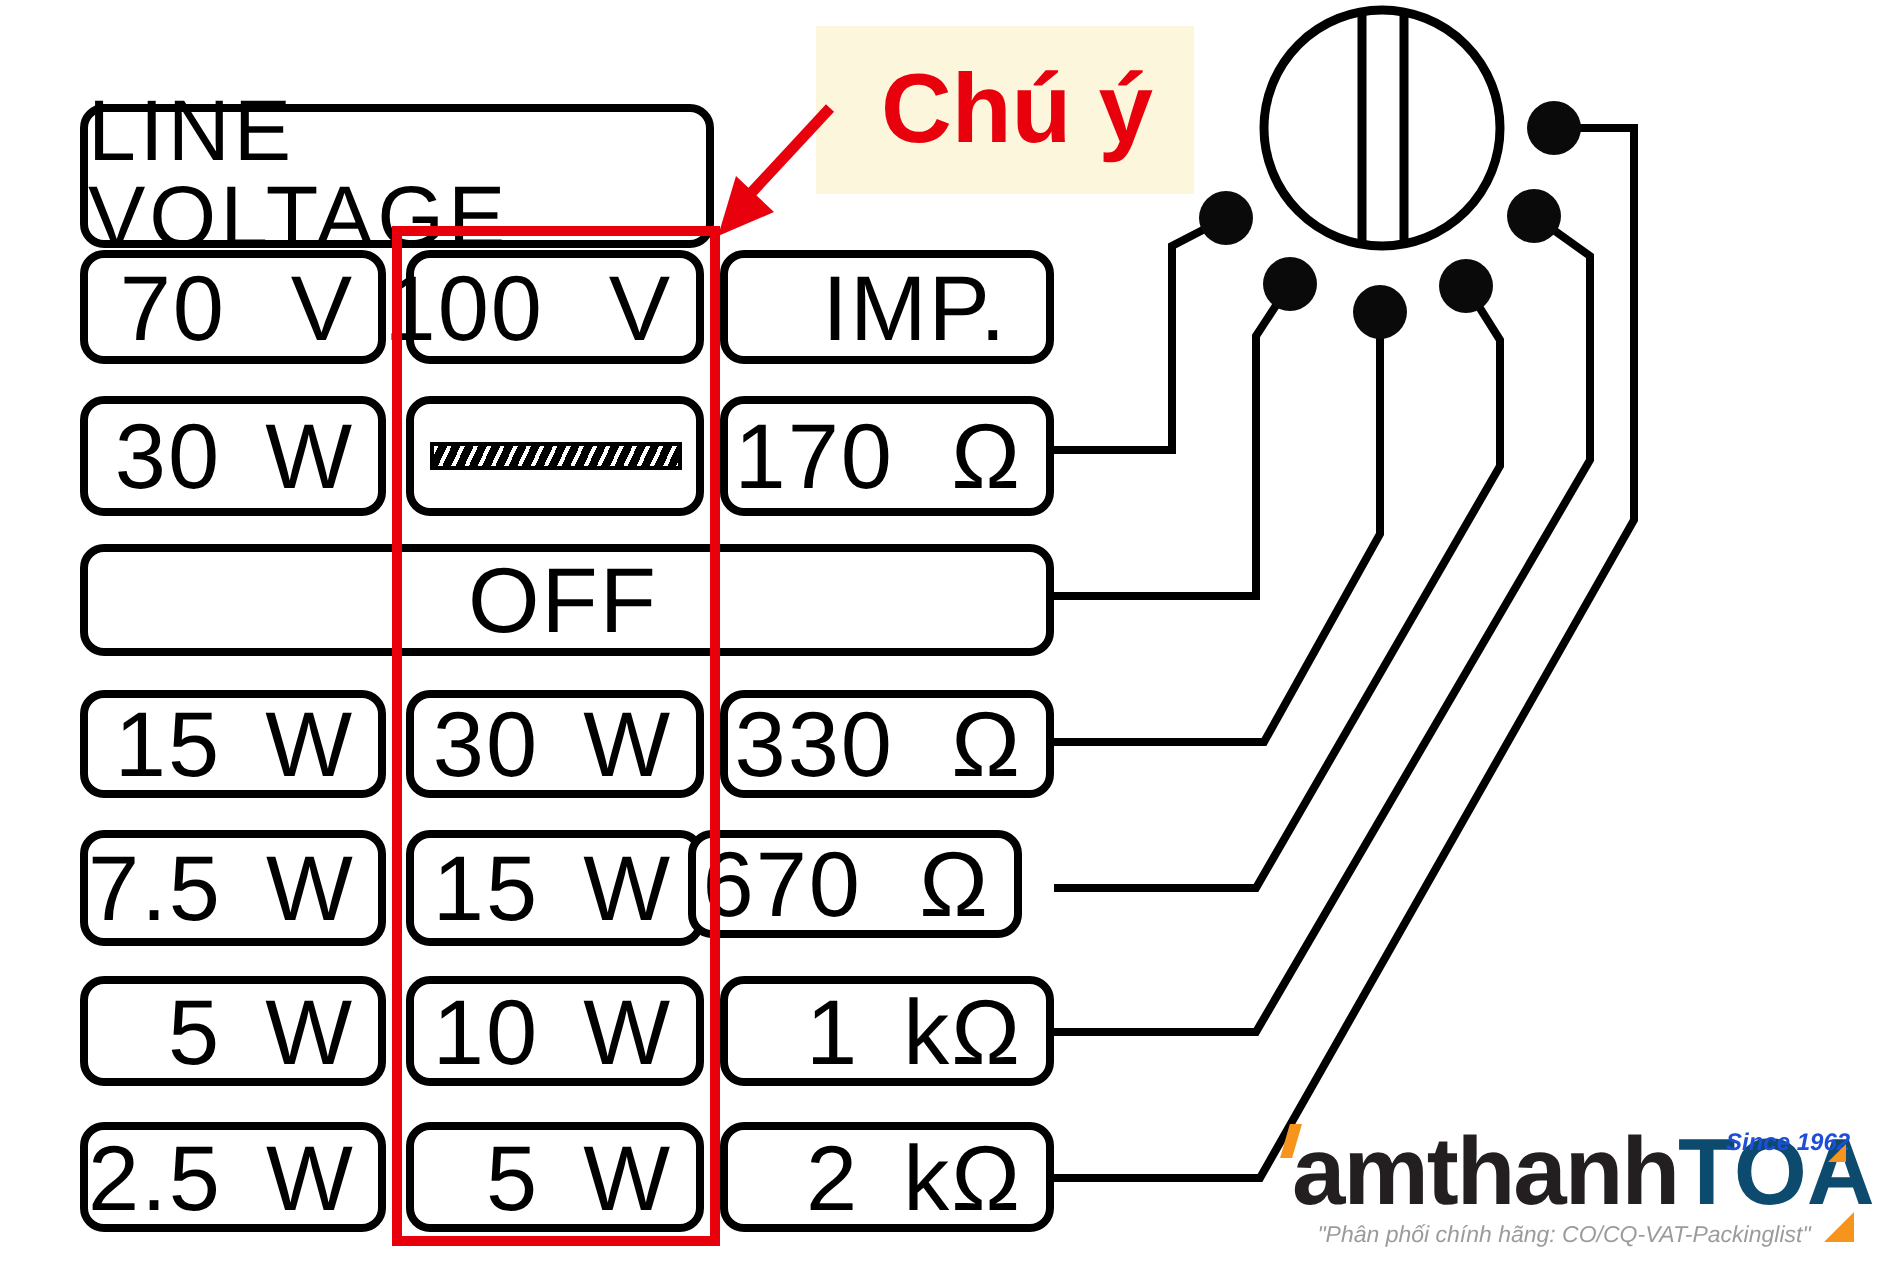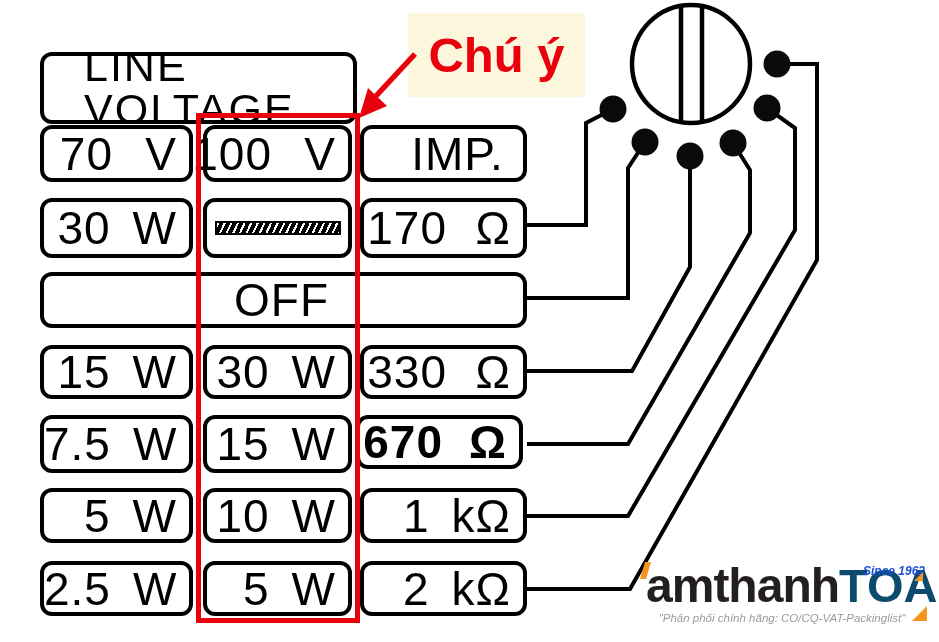--- a/index.html
+++ b/index.html
@@ -28,21 +28,21 @@
     background:repeating-linear-gradient(115deg,#fff 0 2px,#000 2px 6px);
   }
   
   .red-rect{
     position:absolute;left:196px;top:113px;width:164px;height:510px;
     box-sizing:border-box;border:5px solid #e8000d;z-index:6;pointer-events:none;
   }
   .note{
     position:absolute;left:408px;top:13px;width:177px;height:84px;
     background:#fbf6dc;color:#e8000d;font-weight:bold;font-size:49px;
-    display:flex;align-items:center;justify-content:center;z-index:5;
+    display:flex;align-items:center;justify-content:center;z-index:5;padding-left:12px;
   }
   
   .logo{position:absolute;left:630px;top:556px;width:306px;height:86px;z-index:4;}
   .brandline{position:absolute;left:16px;top:2px;display:flex;align-items:baseline;white-space:nowrap;}
   .brand-black{font-size:48px;font-weight:bold;letter-spacing:-1px;color:#231f20;}
   .brand-orange{font-size:47px;font-weight:bold;letter-spacing:0px;color:#0c4a6e;}
   .brand-tld{font-size:38px;font-weight:bold;letter-spacing:-1px;color:#231f20;}
   .since{position:absolute;left:233px;top:8px;font-size:12px;font-weight:bold;font-style:italic;color:#1d4ed8;white-space:nowrap;}
   .tagline{position:absolute;left:14px;top:56px;width:276px;text-align:center;
     font-size:11.5px;font-style:italic;color:#9b9b9b;white-space:nowrap;}
@@ -73,21 +73,21 @@
     <g fill="#0a0a0a">
       <circle cx="613" cy="109" r="13.5"></circle>
       <circle cx="645" cy="142" r="13.5"></circle>
       <circle cx="690" cy="156" r="13.5"></circle>
       <circle cx="733" cy="143" r="13.5"></circle>
       <circle cx="767" cy="108" r="13.5"></circle>
       <circle cx="777" cy="64" r="13.5"></circle>
     </g>
   </svg>
 
-  <div class="box cell-center title-box" style="left:40px;top:52px;width:317px;height:72px;padding-left:40px;">
+  <div class="box cell-center title-box" style="left:40px;top:52px;width:317px;height:72px;">
     <span>LINE VOLTAGE</span>
   </div>
 
   <div class="box cell-right" style="left:40px;top:125px;width:153px;height:57px;">
     <span class="num">70</span>
     <span class="unit">V</span>
   </div>
   <div class="box cell-right" style="left:203px;top:125px;width:149px;height:57px;">
     <span class="num">100</span>
     <span class="unit">V</span>
@@ -126,21 +126,21 @@
   </div>
 
   <div class="box cell-right" style="left:40px;top:415px;width:153px;height:58px;">
     <span class="num">7.5</span>
     <span class="unit">W</span>
   </div>
   <div class="box cell-right" style="left:203px;top:415px;width:149px;height:58px;">
     <span class="num">15</span>
     <span class="unit">W</span>
   </div>
-  <div class="box cell-right" style="left:356px;top:415px;width:167px;height:54px;font-weight:bold;">
+  <div class="box cell-right" style="left:344px;top:415px;width:167px;height:54px;">
     <span class="num">670</span>
     <span class="unit">Ω</span>
   </div>
 
   <div class="box cell-right" style="left:40px;top:488px;width:153px;height:55px;">
     <span class="num">5</span>
     <span class="unit">W</span>
   </div>
   <div class="box cell-right" style="left:203px;top:488px;width:149px;height:55px;">
     <span class="num">10</span>

